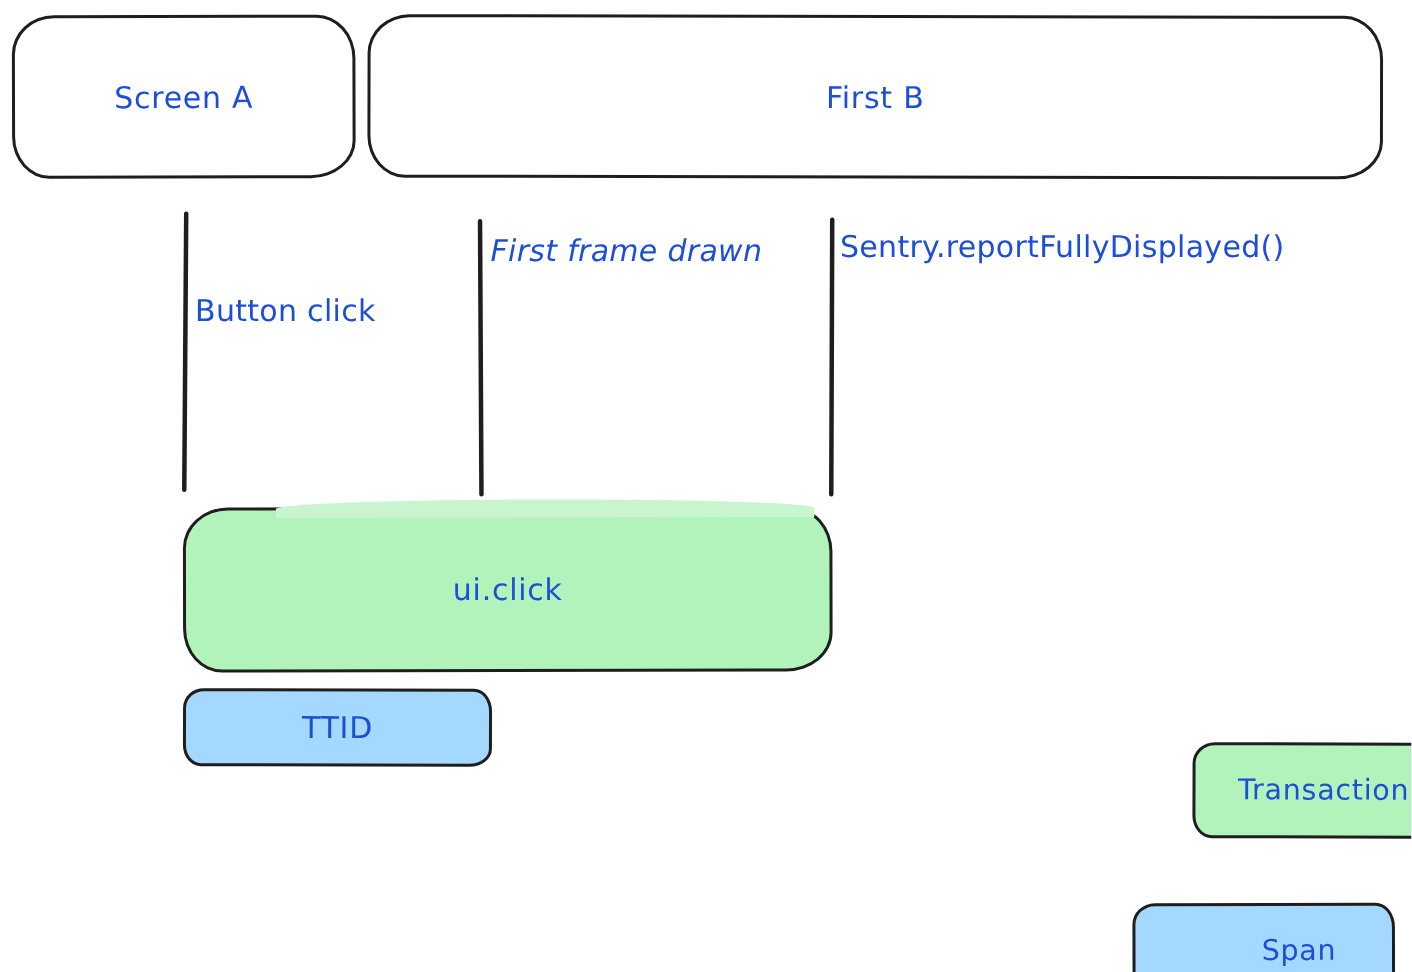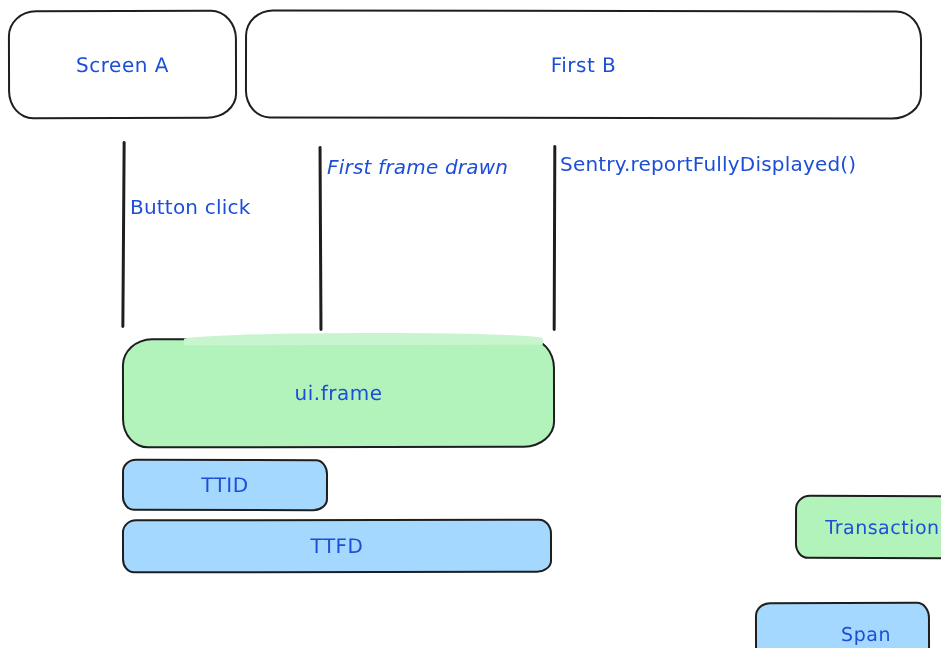--- a/index.html
+++ b/index.html
@@ -116,30 +116,27 @@
 
   <div class="marker-line" id="marker-line-1"></div>
   <div class="marker-line" id="marker-line-2"></div>
   <div class="marker-line" id="marker-line-3"></div>
 
   <div class="marker-label" id="marker-label-1">Button click</div>
   <div class="marker-label" id="marker-label-2">First frame drawn</div>
   <div class="marker-label" id="marker-label-3">Sentry.reportFullyDisplayed()</div>
 
   <div class="span-box" id="ui-load-box" style="background-color: rgb(178, 242, 187);">
-    <span>ui.frame</span>
+    <span>ui.click</span>
   </div>
 
   <div class="span-box" id="ttid-box" style="background-color: rgb(165, 216, 255);">
     <span>TTID</span>
   </div>
 
-  <div class="span-box" id="ttfd-box" style="background-color: rgb(165, 216, 255);">
-    <span>TTFD</span>
-  </div>
 
   <div class="span-box" id="legend-transaction-box" style="background-color: rgb(178, 242, 187); margin-left: 40px;">
     <span>Transaction</span>
   </div>
 
   <div class="span-box" id="legend-span-box" style="background-color: rgb(165, 216, 255);">
     <span>Span</span>
   </div>
 
 </div>

